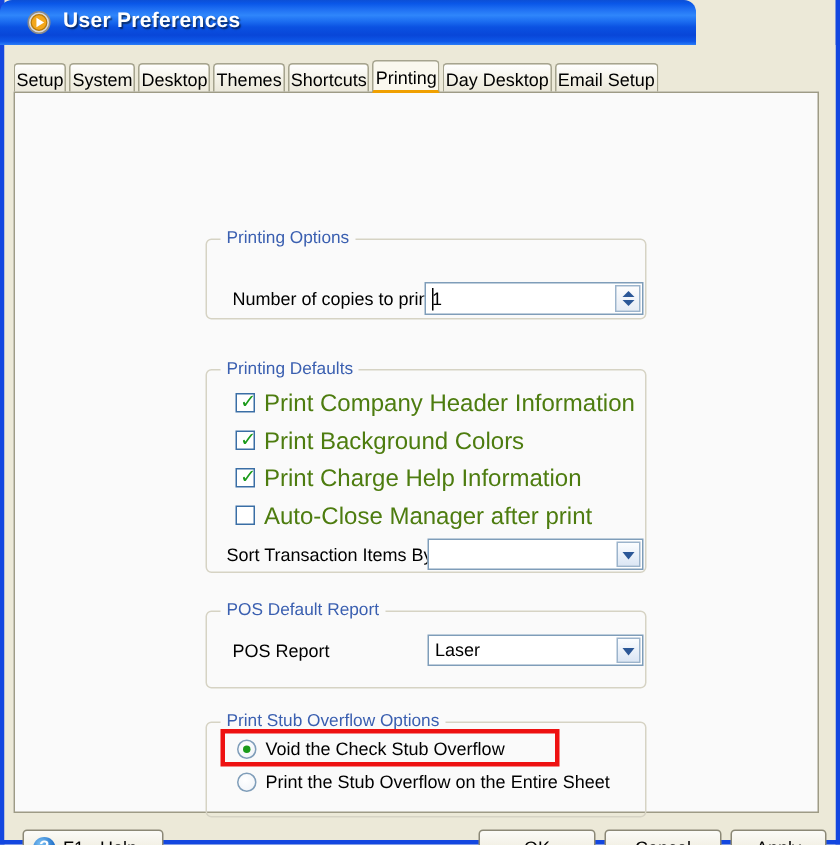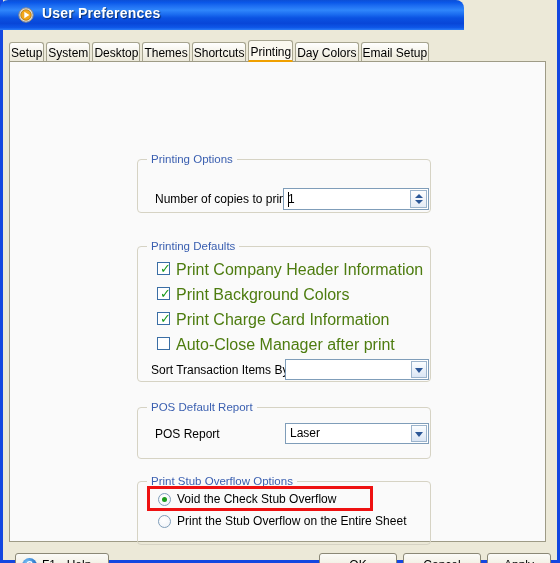--- a/index.html
+++ b/index.html
@@ -238,21 +238,21 @@
 
   <div id="client">
 
     <div id="tabstrip">
       <div class="tab"><span>Setup</span></div>
       <div class="tab"><span>System</span></div>
       <div class="tab"><span>Desktop</span></div>
       <div class="tab"><span>Themes</span></div>
       <div class="tab"><span>Shortcuts</span></div>
       <div class="tab active"><span>Printing</span></div>
-      <div class="tab"><span>Day Colors</span></div>
+      <div class="tab"><span>Day Desktop</span></div>
       <div class="tab"><span>Email Setup</span></div>
     </div>
     <div id="tab-highlight"></div>
 
     <div id="tabpage">
 
       <div class="group" id="grp-printing-options">
         <span class="group-title">Printing Options</span>
       </div>
       <span class="row-label" style="left:145px;top:130px;">Number of copies to print</span>
@@ -278,21 +278,21 @@
       <div class="cbrow" style="left:147px;top:224px;">
         <span class="checkbox">
             <span class="tick">✓</span>
           </span>
         <span class="cblabel">Print Background Colors</span>
       </div>
       <div class="cbrow" style="left:147px;top:249px;">
         <span class="checkbox">
             <span class="tick">✓</span>
           </span>
-        <span class="cblabel">Print Charge Card Information</span>
+        <span class="cblabel">Print Charge Help Information</span>
       </div>
       <div class="cbrow" style="left:147px;top:274px;">
         <span class="checkbox"></span>
         <span class="cblabel">Auto-Close Manager after print</span>
       </div>
 
       <span class="row-label" style="left:141px;top:301px;">Sort Transaction Items By</span>
       <div class="combo" id="combo-sort">
         <span class="cbtn">
             <span class="chev"></span>

